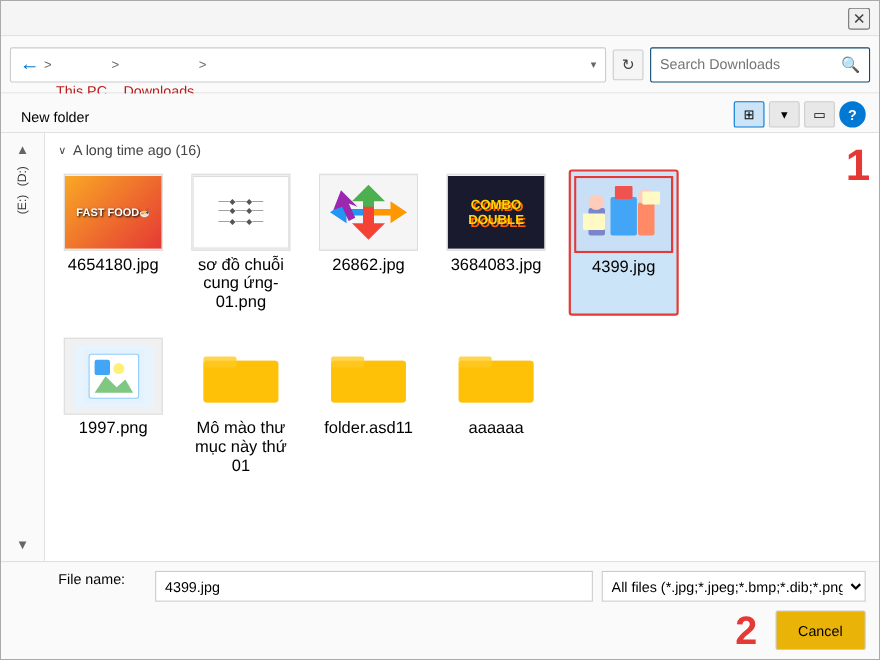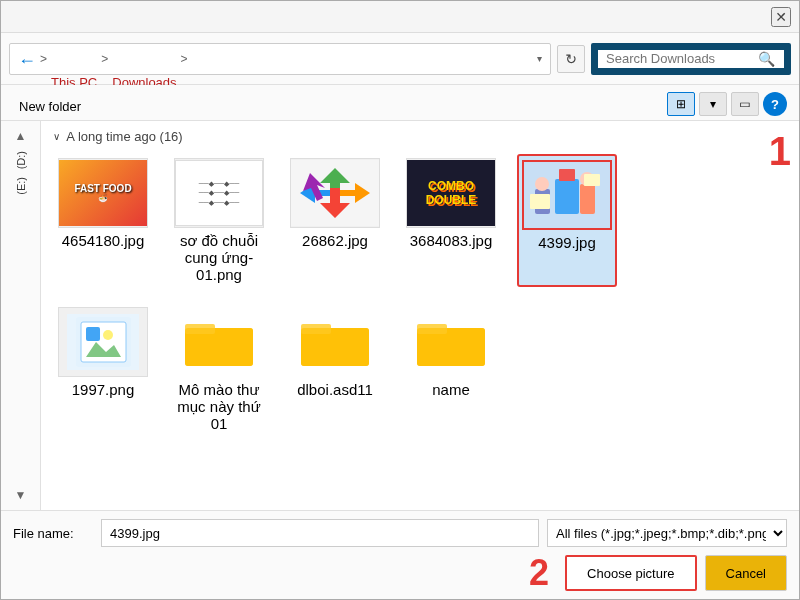--- a/index.html
+++ b/index.html
@@ -73,21 +73,21 @@
       cursor: pointer;
       display: flex; align-items: center; justify-content: center;
       border-radius: 2px;
       font-size: 14px;
       color: #444;
     }
     .search-box {
       display: flex;
       align-items: center;
       background: #fff;
-      border: 7px solid #0c4a6e;
+      border: 1px solid #0c4a6e;
       border-radius: 2px;
       height: 32px;
       padding: 0 8px;
       width: 200px;
       gap: 6px;
     }
     .search-box input {
       border: none;
       outline: none;
       font-size: 13px;
@@ -224,23 +224,23 @@
       width: 72px;
       height: 56px;
     }
     .bottom-bar {
       border-top: 1px solid #e0e0e0;
       padding: 8px 12px;
       background: #fafafa;
     }
     .filename-row {
       display: flex;
-      align-items: center;
       gap: 8px;
       margin-bottom: 8px;
+      margin-left: 40px;
     }
     .filename-label { font-size: 13px; color: #000; min-width: 80px; }
     .filename-input {
       flex: 1;
       height: 28px;
       border: 1px solid #ccc;
       padding: 0 8px;
       font-size: 13px;
       outline: none;
     }
@@ -283,21 +283,21 @@
       position: absolute;
     }
     .num-1 { top: 120px; right: 628px; z-index: 10; }
 
     
     .thumb-food {
       background: linear-gradient(135deg, #f9a825, #e53935);
       width: 90px; height: 66px;
       display: flex; align-items: center; justify-content: center;
       font-size: 9px; color: white; font-weight: bold; text-align: center;
-      flex-direction: column;
+      flex-direction: row;
     }
     .thumb-diagram {
       background: #fff;
       width: 90px; height: 66px;
       display: flex; align-items: center; justify-content: center;
       font-size: 8px; color: #333; text-align: center;
       border: 1px solid #ddd;
     }
     .thumb-arrows {
       background: #f5f5f5;
@@ -483,49 +483,48 @@
 
 
         <div class="file-item">
           <div class="file-thumb" style="background:transparent;border:none;">
             <svg class="folder-icon" viewBox="0 0 72 56">
               <rect x="2" y="14" width="68" height="38" rx="3" class="folder-body"></rect>
               <rect x="2" y="10" width="30" height="10" rx="2" class="folder-tab"></rect>
               <rect x="2" y="14" width="68" height="38" rx="3" fill="#FFC107" opacity="0.7"></rect>
             </svg>
           </div>
-          <div class="file-name">dlboi.asd11</div>
+          <div class="file-name">folder.asd11</div>
         </div>
 
         <div class="file-item">
           <div class="file-thumb" style="background:transparent;border:none;">
             <svg class="folder-icon" viewBox="0 0 72 56">
               <rect x="2" y="14" width="68" height="38" rx="3" class="folder-body"></rect>
               <rect x="2" y="10" width="30" height="10" rx="2" class="folder-tab"></rect>
               <rect x="2" y="14" width="68" height="38" rx="3" fill="#FFC107" opacity="0.7"></rect>
             </svg>
           </div>
-          <div class="file-name">name</div>
+          <div class="file-name">aaaaaa</div>
         </div>
 
       </div>
     </div>
   </div>
 
   <div class="red-num num-1" style="position:absolute;top:128px;right:8px;font-family:Arial Black,sans-serif;font-size:40px;font-weight:900;color:#e53935;z-index:20;">1</div>
 
   <div class="bottom-bar">
     <div class="filename-row">
       <label class="filename-label">File name:</label>
       <input class="filename-input" type="text" value="4399.jpg" style="">
       <select class="filetype-select">
         <option>All files (*.jpg;*.jpeg;*.bmp;*.dib;*.png ~</option>
       </select>
     </div>
     <div class="action-row">
 
       <span style="font-family:Arial Black,sans-serif;font-size:36px;font-weight:900;color:#e53935;line-height:1;align-self:center;margin-right:8px;">2</span>
-      <button class="btn-choose">Choose picture</button>
       <button class="btn-cancel">Cancel</button>
     </div>
   </div>
 
 </div>
 
 </body></html>

